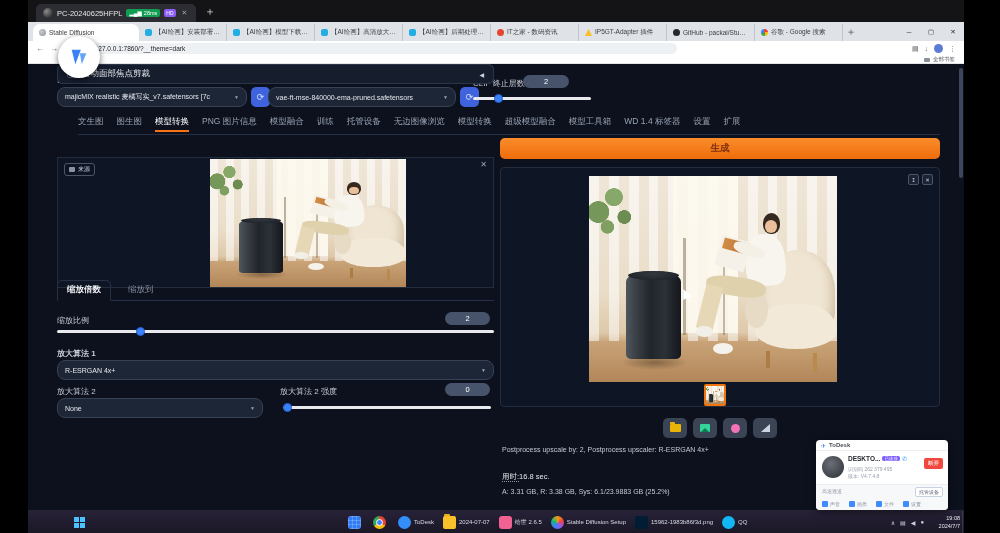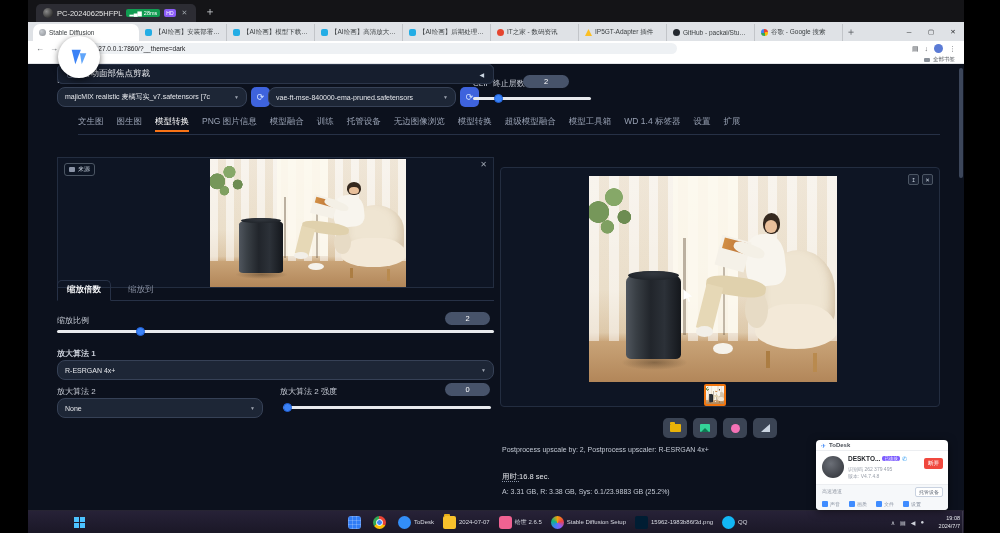--- a/index.html
+++ b/index.html
@@ -391,20 +391,21 @@
           <span class="acc-label">分割过大的图像</span>
           <span class="acc-arrow">◀</span>
         </div>
         <div class="accordion">
           <span class="chk"></span>
           <span class="acc-label">自动面部焦点剪裁</span>
           <span class="acc-arrow">◀</span>
         </div>
       </div>
 
+    <div class="genbtn">生成</div>
 
     <div class="outpanel">
       <div class="corner">
         <span class="cbtn">↥</span>
         <span class="cbtn">✕</span>
       </div>
       <div class="scene-slot-output scene-slot">
           <div class="scene">
     <div class="sc-curtain"></div>
             <div class="sc-window"></div>

